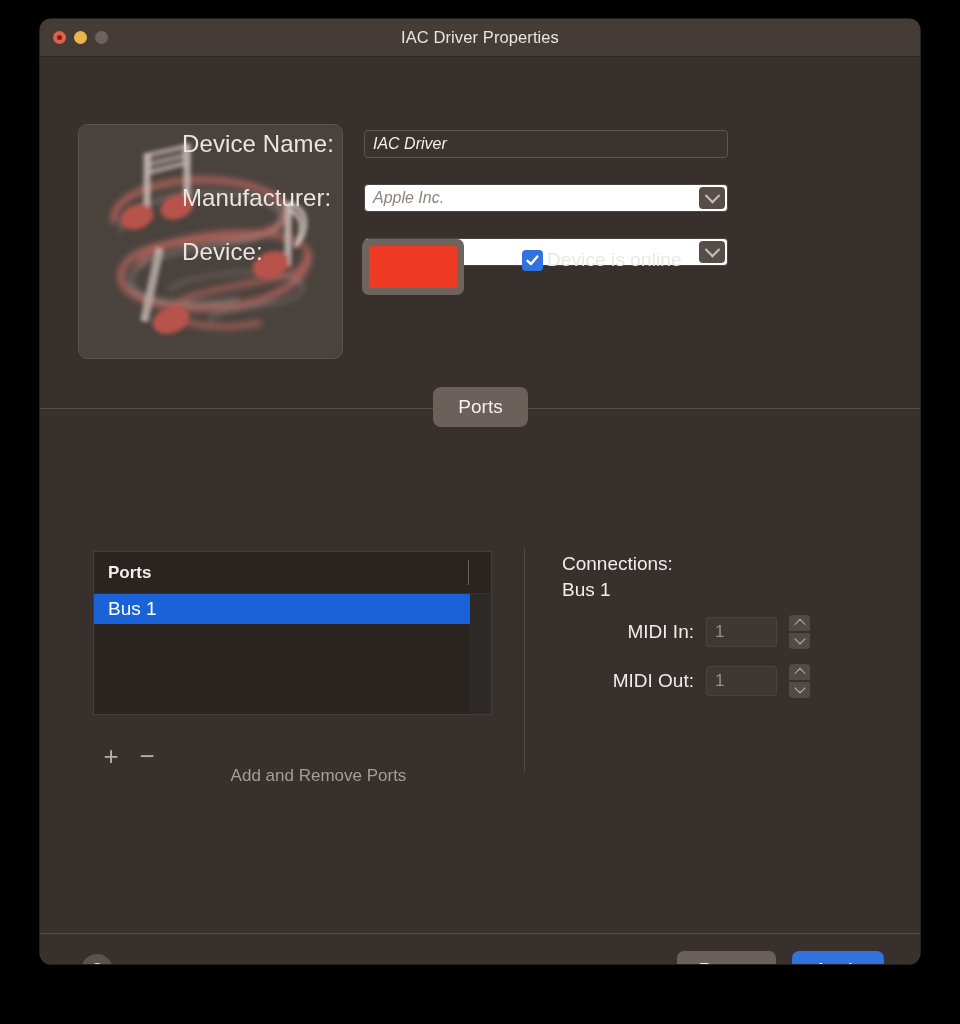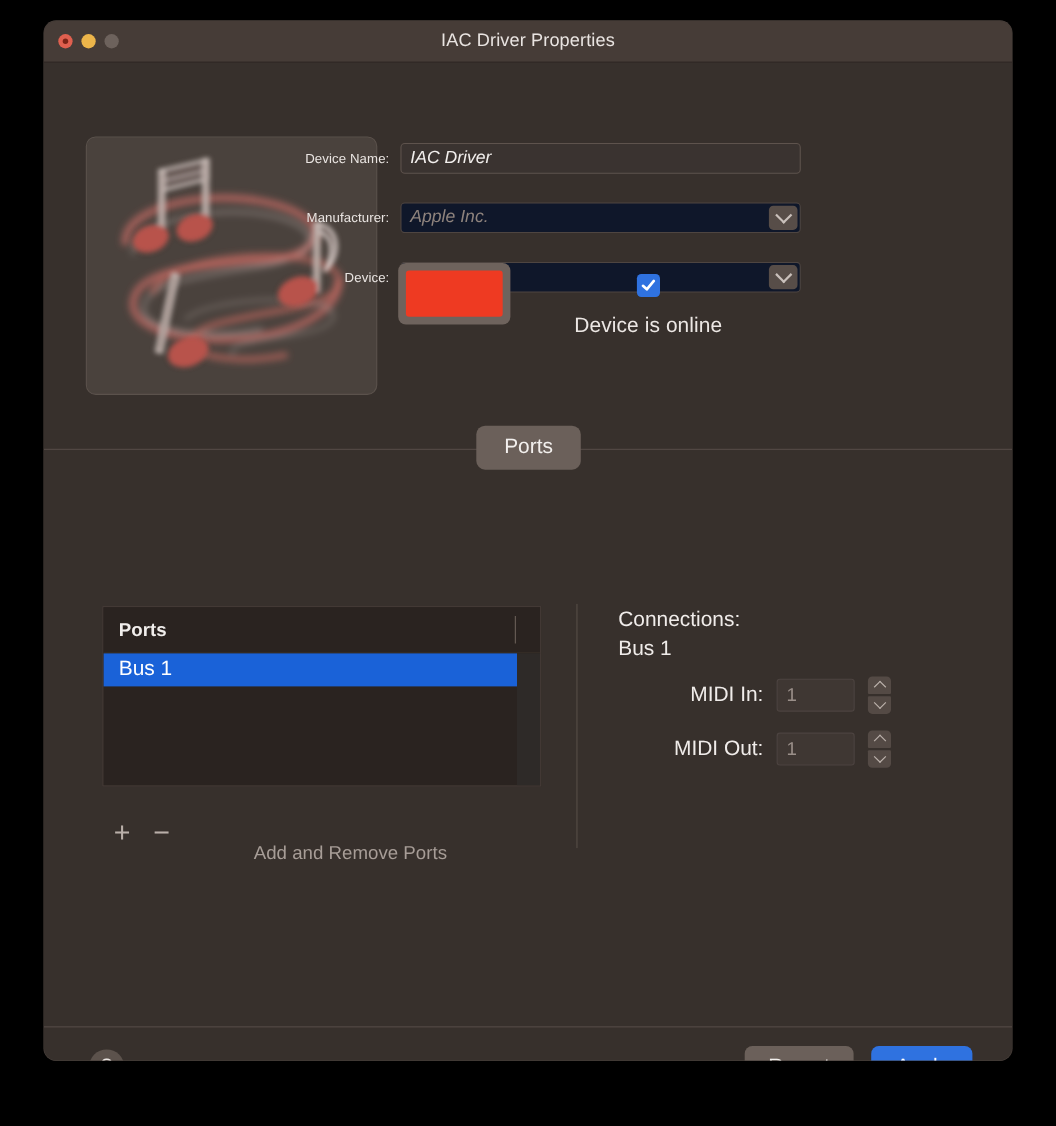--- a/index.html
+++ b/index.html
@@ -89,23 +89,22 @@
     overflow: hidden;
   }
   .device-icon svg { display: block; }
 
   .form-row {
     position: absolute;
     display: flex;
     align-items: center;
   }
   .form-label {
-    font-size: 12px;
+    font-size: 24px;
     color: #eae5e2;
-    text-align: right;
     width: 182px;
     padding-right: 10px;
     box-sizing: border-box;
     letter-spacing: 0.1px;
   }
   .field {
     height: 28px;
     box-sizing: border-box;
     border-radius: 4px;
     display: flex;
@@ -115,21 +114,21 @@
     font-style: italic;
   }
   .field-editable {
     width: 364px;
     background: #3a3330;
     border: 1px solid #5e534d;
     color: #f2efed;
   }
   .combo {
     width: 364px;
-    background: #0f172a;
+    background: #ffffff;
     border: 1px solid #4e4541;
     color: #8e837d;
     position: relative;
     padding-right: 34px;
   }
   .combo-btn {
     position: absolute;
     right: 2px;
     top: 2px;
     width: 26px;
@@ -165,22 +164,21 @@
     border-radius: 3px;
   }
 
   
   .check-row {
     position: absolute;
     left: 482px;
     top: 192px;
     display: flex;
     align-items: center;
-    gap: 16px;
-    flex-direction: column;
+    gap: 4px;
   }
   .checkbox {
     width: 21px;
     height: 21px;
     border-radius: 4px;
     background: #2f72e0;
     position: relative;
     flex: none;
   }
   .checkbox svg { position: absolute; left: 3px; top: 3px; }

